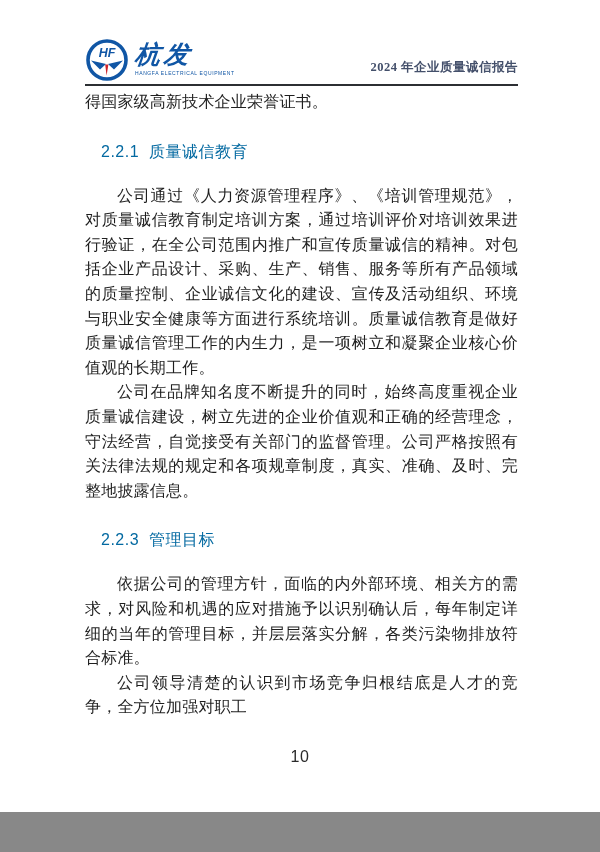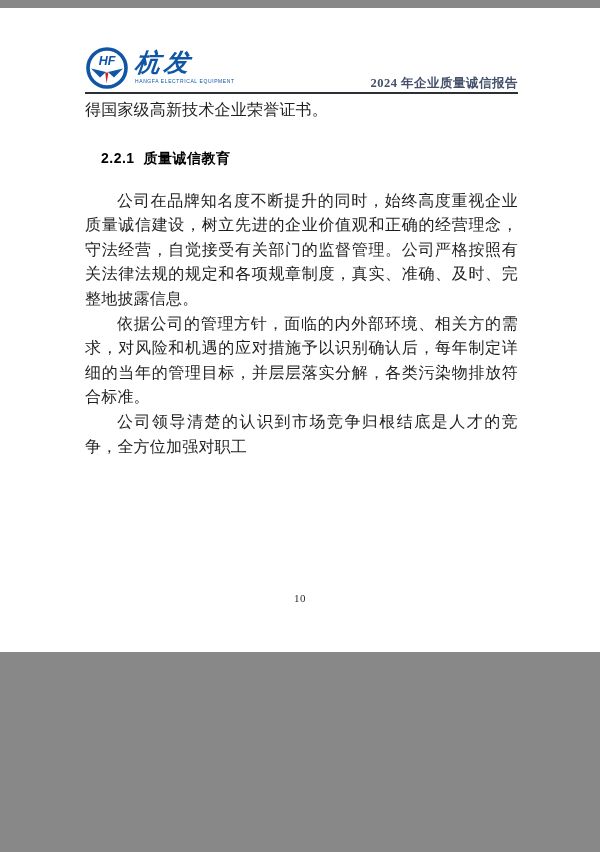--- a/index.html
+++ b/index.html
@@ -1,21 +1,21 @@
 <!DOCTYPE html>
 <html><head>
 <meta charset="utf-8">
 <style>
   * { margin: 0; padding: 0; box-sizing: border-box; }
   html, body { background: #888; }
   .page {
     position: relative;
     width: 600px;
-    height: 644px;
-    margin: 8px auto;
+    height: 812px;
+    margin: 0 auto;
     background: #ffffff;
     font-family: "Liberation Serif", "DejaVu Serif", serif;
     color: #1f1f1f;
     overflow: hidden;
   }
   
   .header {
     position: absolute;
     top: 38px;
     left: 85px;
@@ -49,21 +49,21 @@
     font-size: 5px;
     color: #1056a5;
     letter-spacing: 0.6px;
     margin-top: 2px;
     white-space: nowrap;
   }
   .header-title {
     font-size: 12.5px;
     font-weight: 600;
     color: #44506b;
-    padding-bottom: 0;
+    padding-bottom: 8px;
     letter-spacing: 0.5px;
     white-space: nowrap;
   }
   
   .doc-body {
     position: absolute;
     top: 90px;
     left: 85px;
     right: 82px;
   }
@@ -71,39 +71,39 @@
     font-size: 16px;
     line-height: 24.6px;
     text-align: justify;
     text-justify: inter-ideograph;
     letter-spacing: 0.2px;
     color: #1f1f1f;
   }
   .doc-body p.ind { text-indent: 2em; }
   .doc-body h2 {
     font-family: "Liberation Sans", "DejaVu Sans", sans-serif;
-    font-size: 14px;
-    font-weight: bold;
-    color: #000000;
+    font-size: 16px;
+    font-weight: normal;
+    color: #0369a1;
     padding-left: 16px;
     margin: 27px 0 21px 0;
     white-space: pre-wrap;
     letter-spacing: 0.5px;
   }
   
   .footer {
     position: absolute;
     left: 0;
     right: 0;
     bottom: 46px;
     text-align: center;
   }
   .page-number {
-    font-family: Liberation Serif, serif;
-    font-size: 11px;
+    font-family: Liberation Sans, sans-serif;
+    font-size: 16px;
     color: #2a2a2a;
     letter-spacing: 0.5px;
   }
 </style>
 </head>
 <body>
 
 <div class="page">
 
   <div class="header">
@@ -120,23 +120,25 @@
         <div class="logo-sub">HANGFA ELECTRICAL EQUIPMENT</div>
       </div>
     </div>
     <div class="header-title">2024 年企业质量诚信报告</div>
   </div>
 
   <div class="doc-body">
     <p>得国家级高新技术企业荣誉证书。</p>
 
     <h2>2.2.1  质量诚信教育</h2>
+    <p class="ind">公司通过《人力资源管理程序》、《培训管理规范》，对质量诚信教育制定培训方案，通过培训评价对培训效果进行验证，在全公司范围内推广和宣传质量诚信的精神。对包括企业产品设计、采购、生产、销售、服务等所有产品领域的质量控制、企业诚信文化的建设、宣传及活动组织、环境与职业安全健康等方面进行系统培训。质量诚信教育是做好质量诚信管理工作的内生力，是一项树立和凝聚企业核心价值观的长期工作。</p>
 
     <p class="ind">公司在品牌知名度不断提升的同时，始终高度重视企业质量诚信建设，树立先进的企业价值观和正确的经营理念，守法经营，自觉接受有关部门的监督管理。公司严格按照有关法律法规的规定和各项规章制度，真实、准确、及时、完整地披露信息。</p>
 
+    <h2>2.2.3  管理目标</h2>
     <p class="ind">依据公司的管理方针，面临的内外部环境、相关方的需求，对风险和机遇的应对措施予以识别确认后，每年制定详细的当年的管理目标，并层层落实分解，各类污染物排放符合标准。</p>
     <p class="ind">公司领导清楚的认识到市场竞争归根结底是人才的竞争，全方位加强对职工</p>
   </div>
 
   <div class="footer">
     <span class="page-number">10</span>
   </div>
 
 </div>
 

